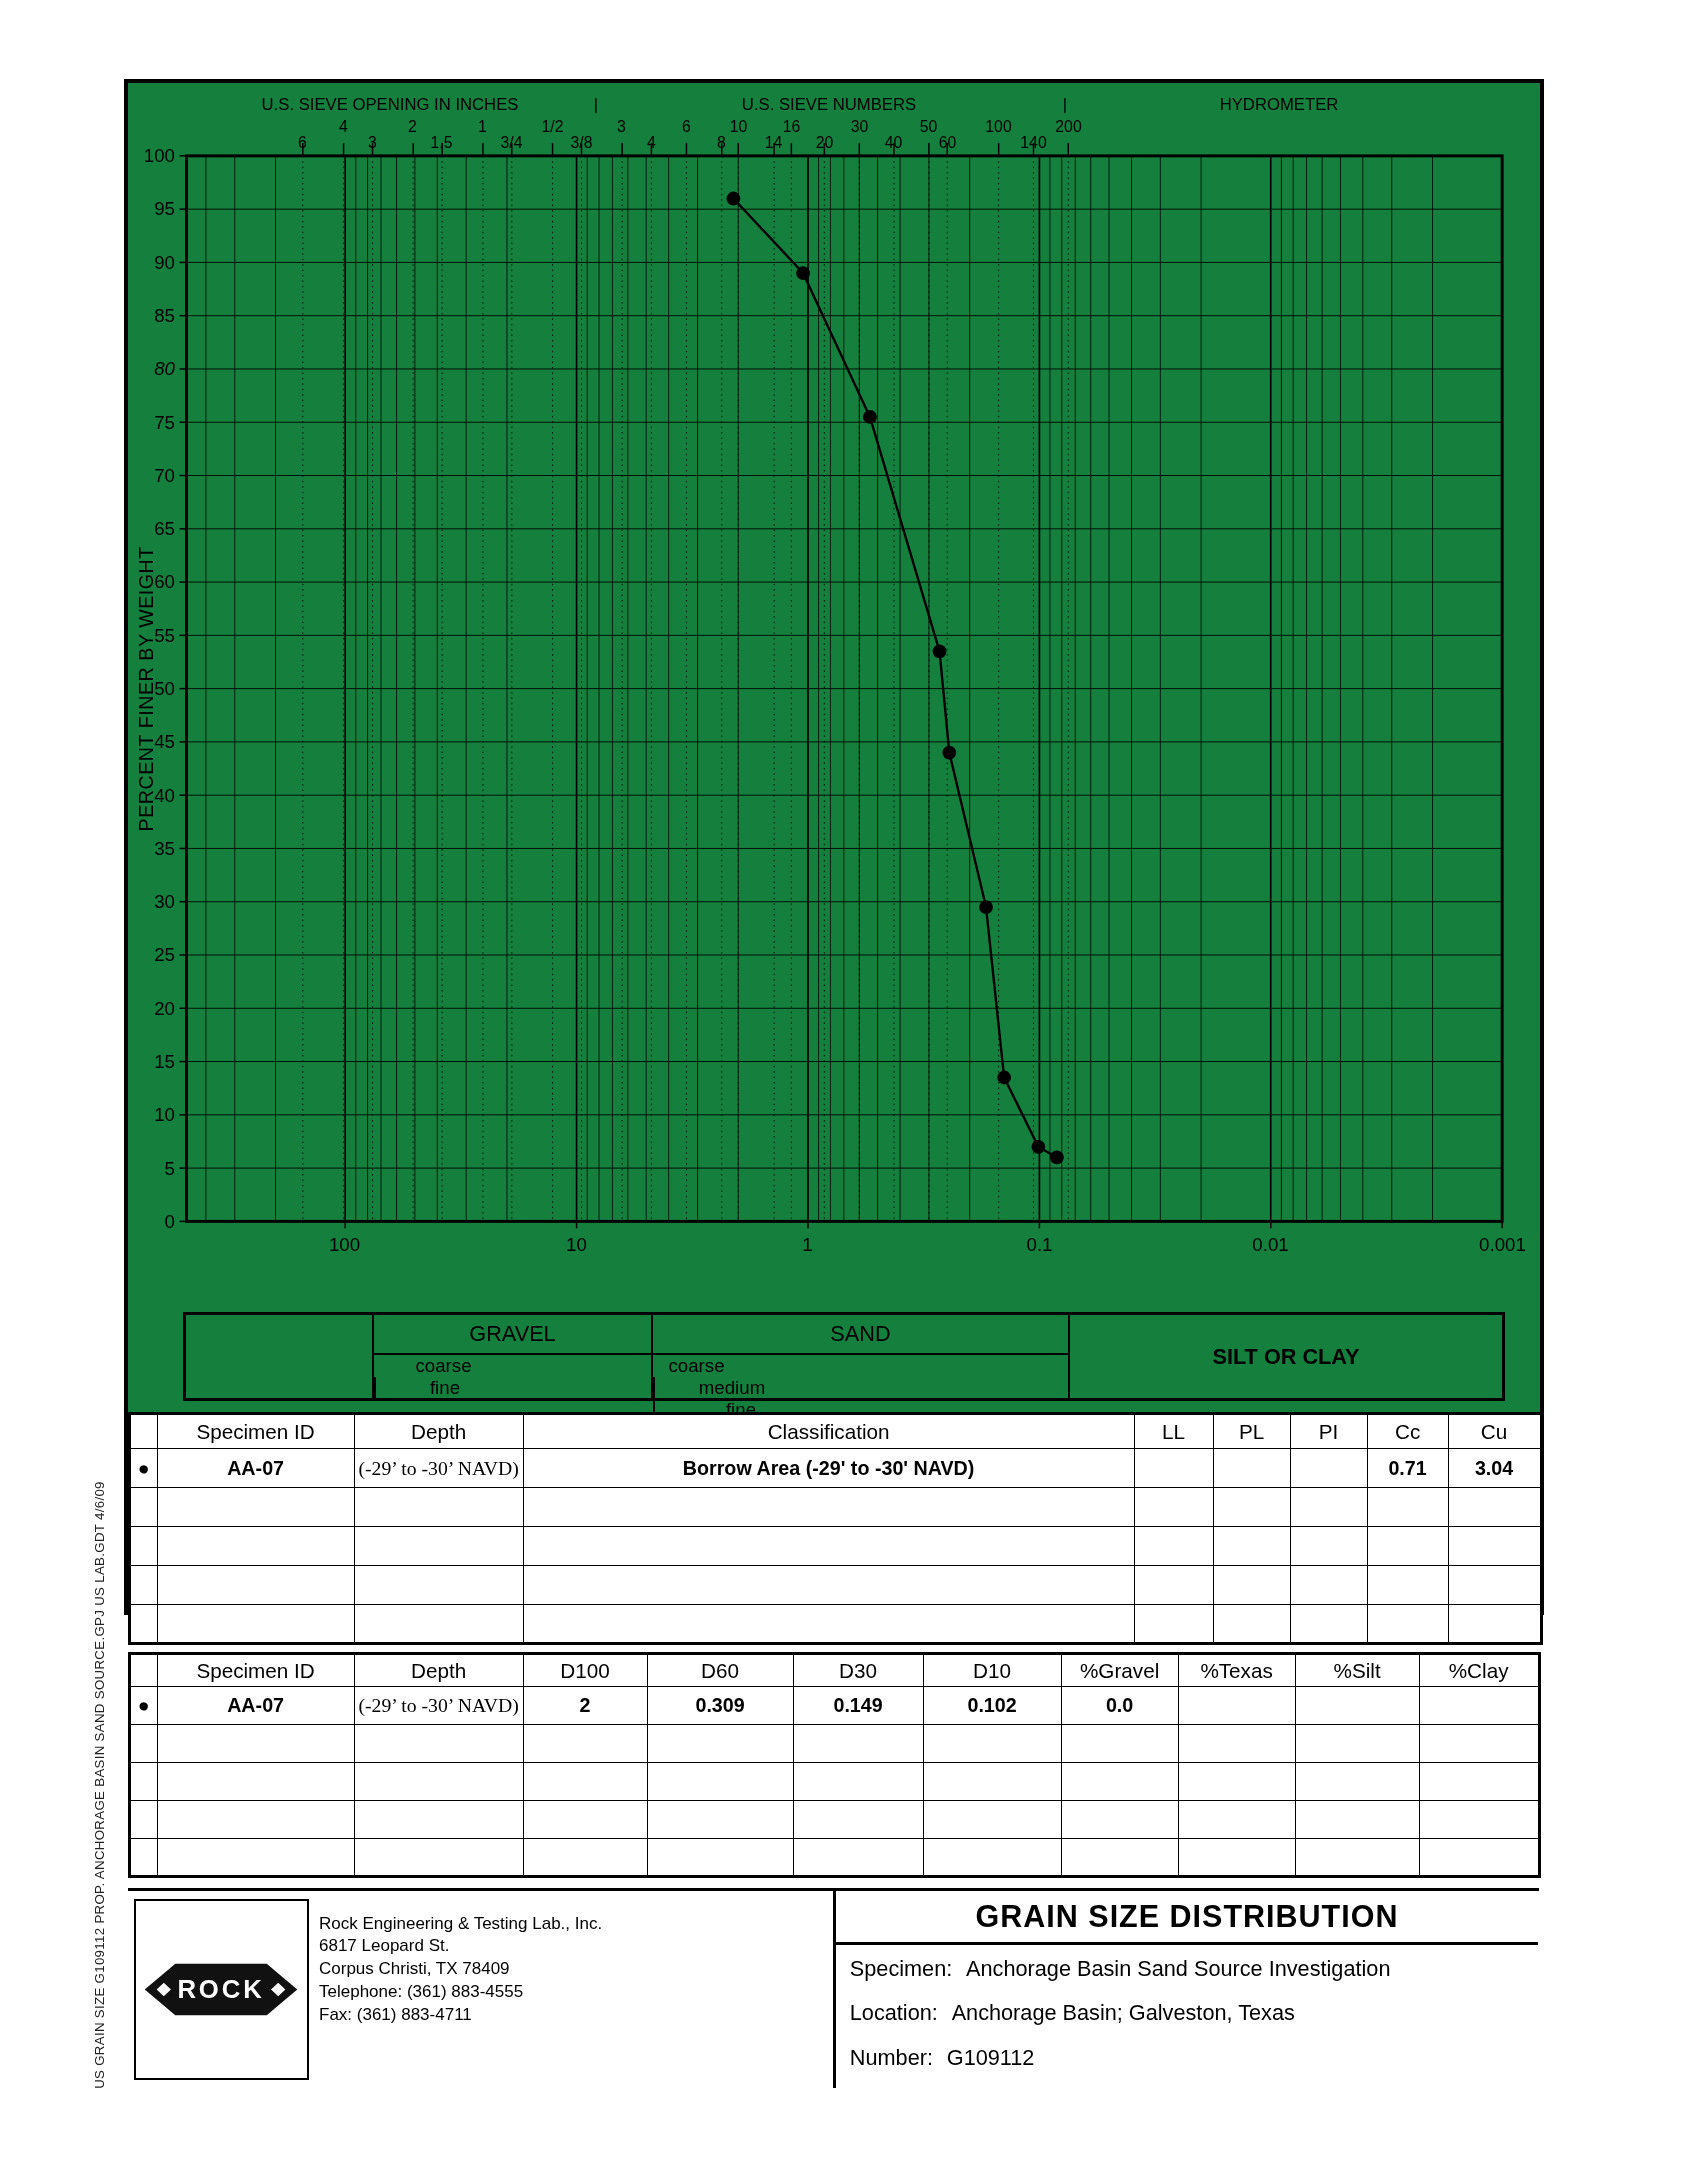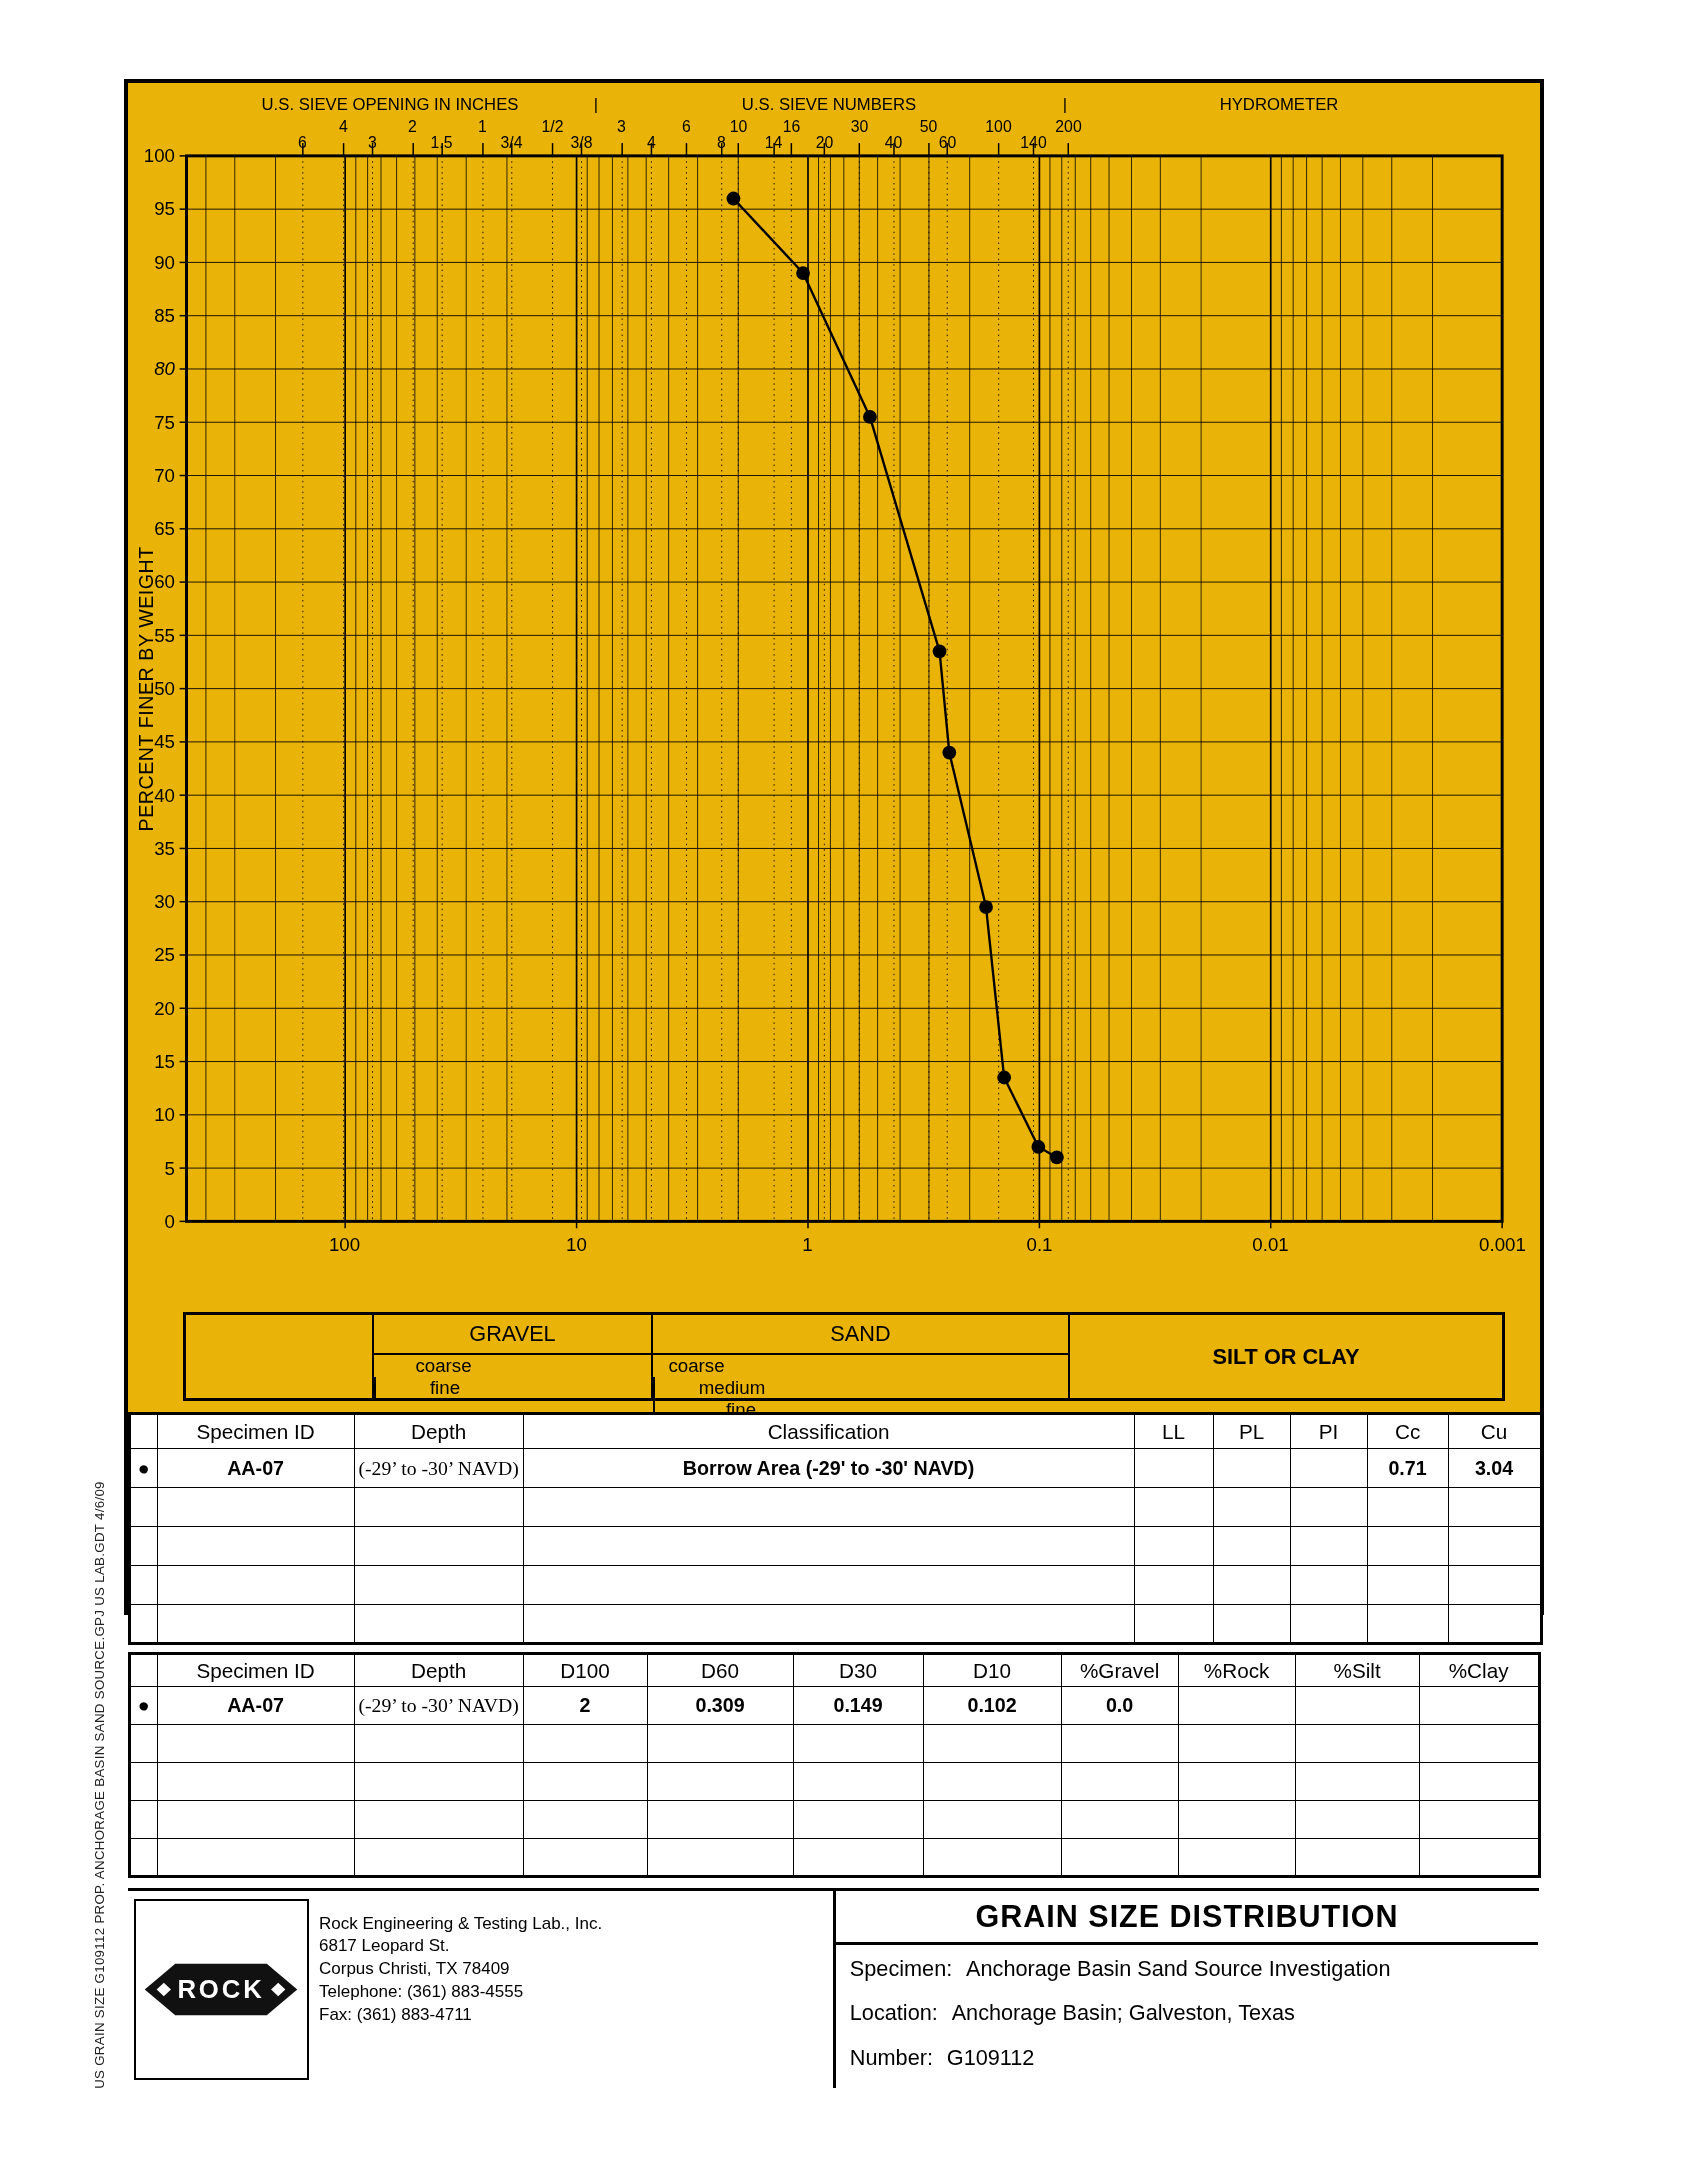--- a/index.html
+++ b/index.html
@@ -1,18 +1,18 @@
 <!DOCTYPE html>
 <html><head>
 <meta charset="utf-8">
 <style>
   *{margin:0;padding:0;box-sizing:border-box;}
   html,body{width:1702px;height:2175px;background:#fff;color:#000;
     font-family:"Liberation Sans",sans-serif;position:relative;overflow:hidden;}
-  .frame{position:absolute;left:124px;top:79px;width:1420px;height:1536px;border:4.9px solid #000;background:#eab308;}
+  .frame{position:absolute;left:124px;top:79px;width:1420px;height:1536px;border:4.9px solid #000;background:#15803d;}
 
   
   .sidebar-note{position:absolute;left:-293px;top:1686px;width:788px;height:17.7px;
     transform:rotate(-90deg);font-size:13.3px;color:#222;white-space:nowrap;text-align:left;letter-spacing:0.3px;}
 
   
   .chart{position:absolute;left:0;top:0;width:1411px;height:1227px;}
   svg.plot{position:absolute;left:0;top:0;width:1411px;height:1227px;}
   .chart-hdr{position:absolute;top:11.8px;transform:translateX(-50%);font-size:16.7px;white-space:nowrap;}
   .ylab{position:absolute;font-size:18.7px;text-align:right;}
@@ -407,21 +407,21 @@
     <thead>
       <tr>
         <th class="mk"></th>
         <th>Specimen ID</th>
         <th class="th-depth">Depth</th>
         <th>D100</th>
         <th>D60</th>
         <th>D30</th>
         <th>D10</th>
         <th>%Gravel</th>
-        <th>%Rock</th>
+        <th>%Texas</th>
         <th>%Silt</th>
         <th>%Clay</th>
       </tr>
     </thead>
     <tbody>
       <tr>
         <td class="mk">●</td>
         <td class="cell-spec">AA-07</td>
         <td class="serif">(-29’ to -30’ NAVD)</td>
         <td class="boldcell">2</td>

